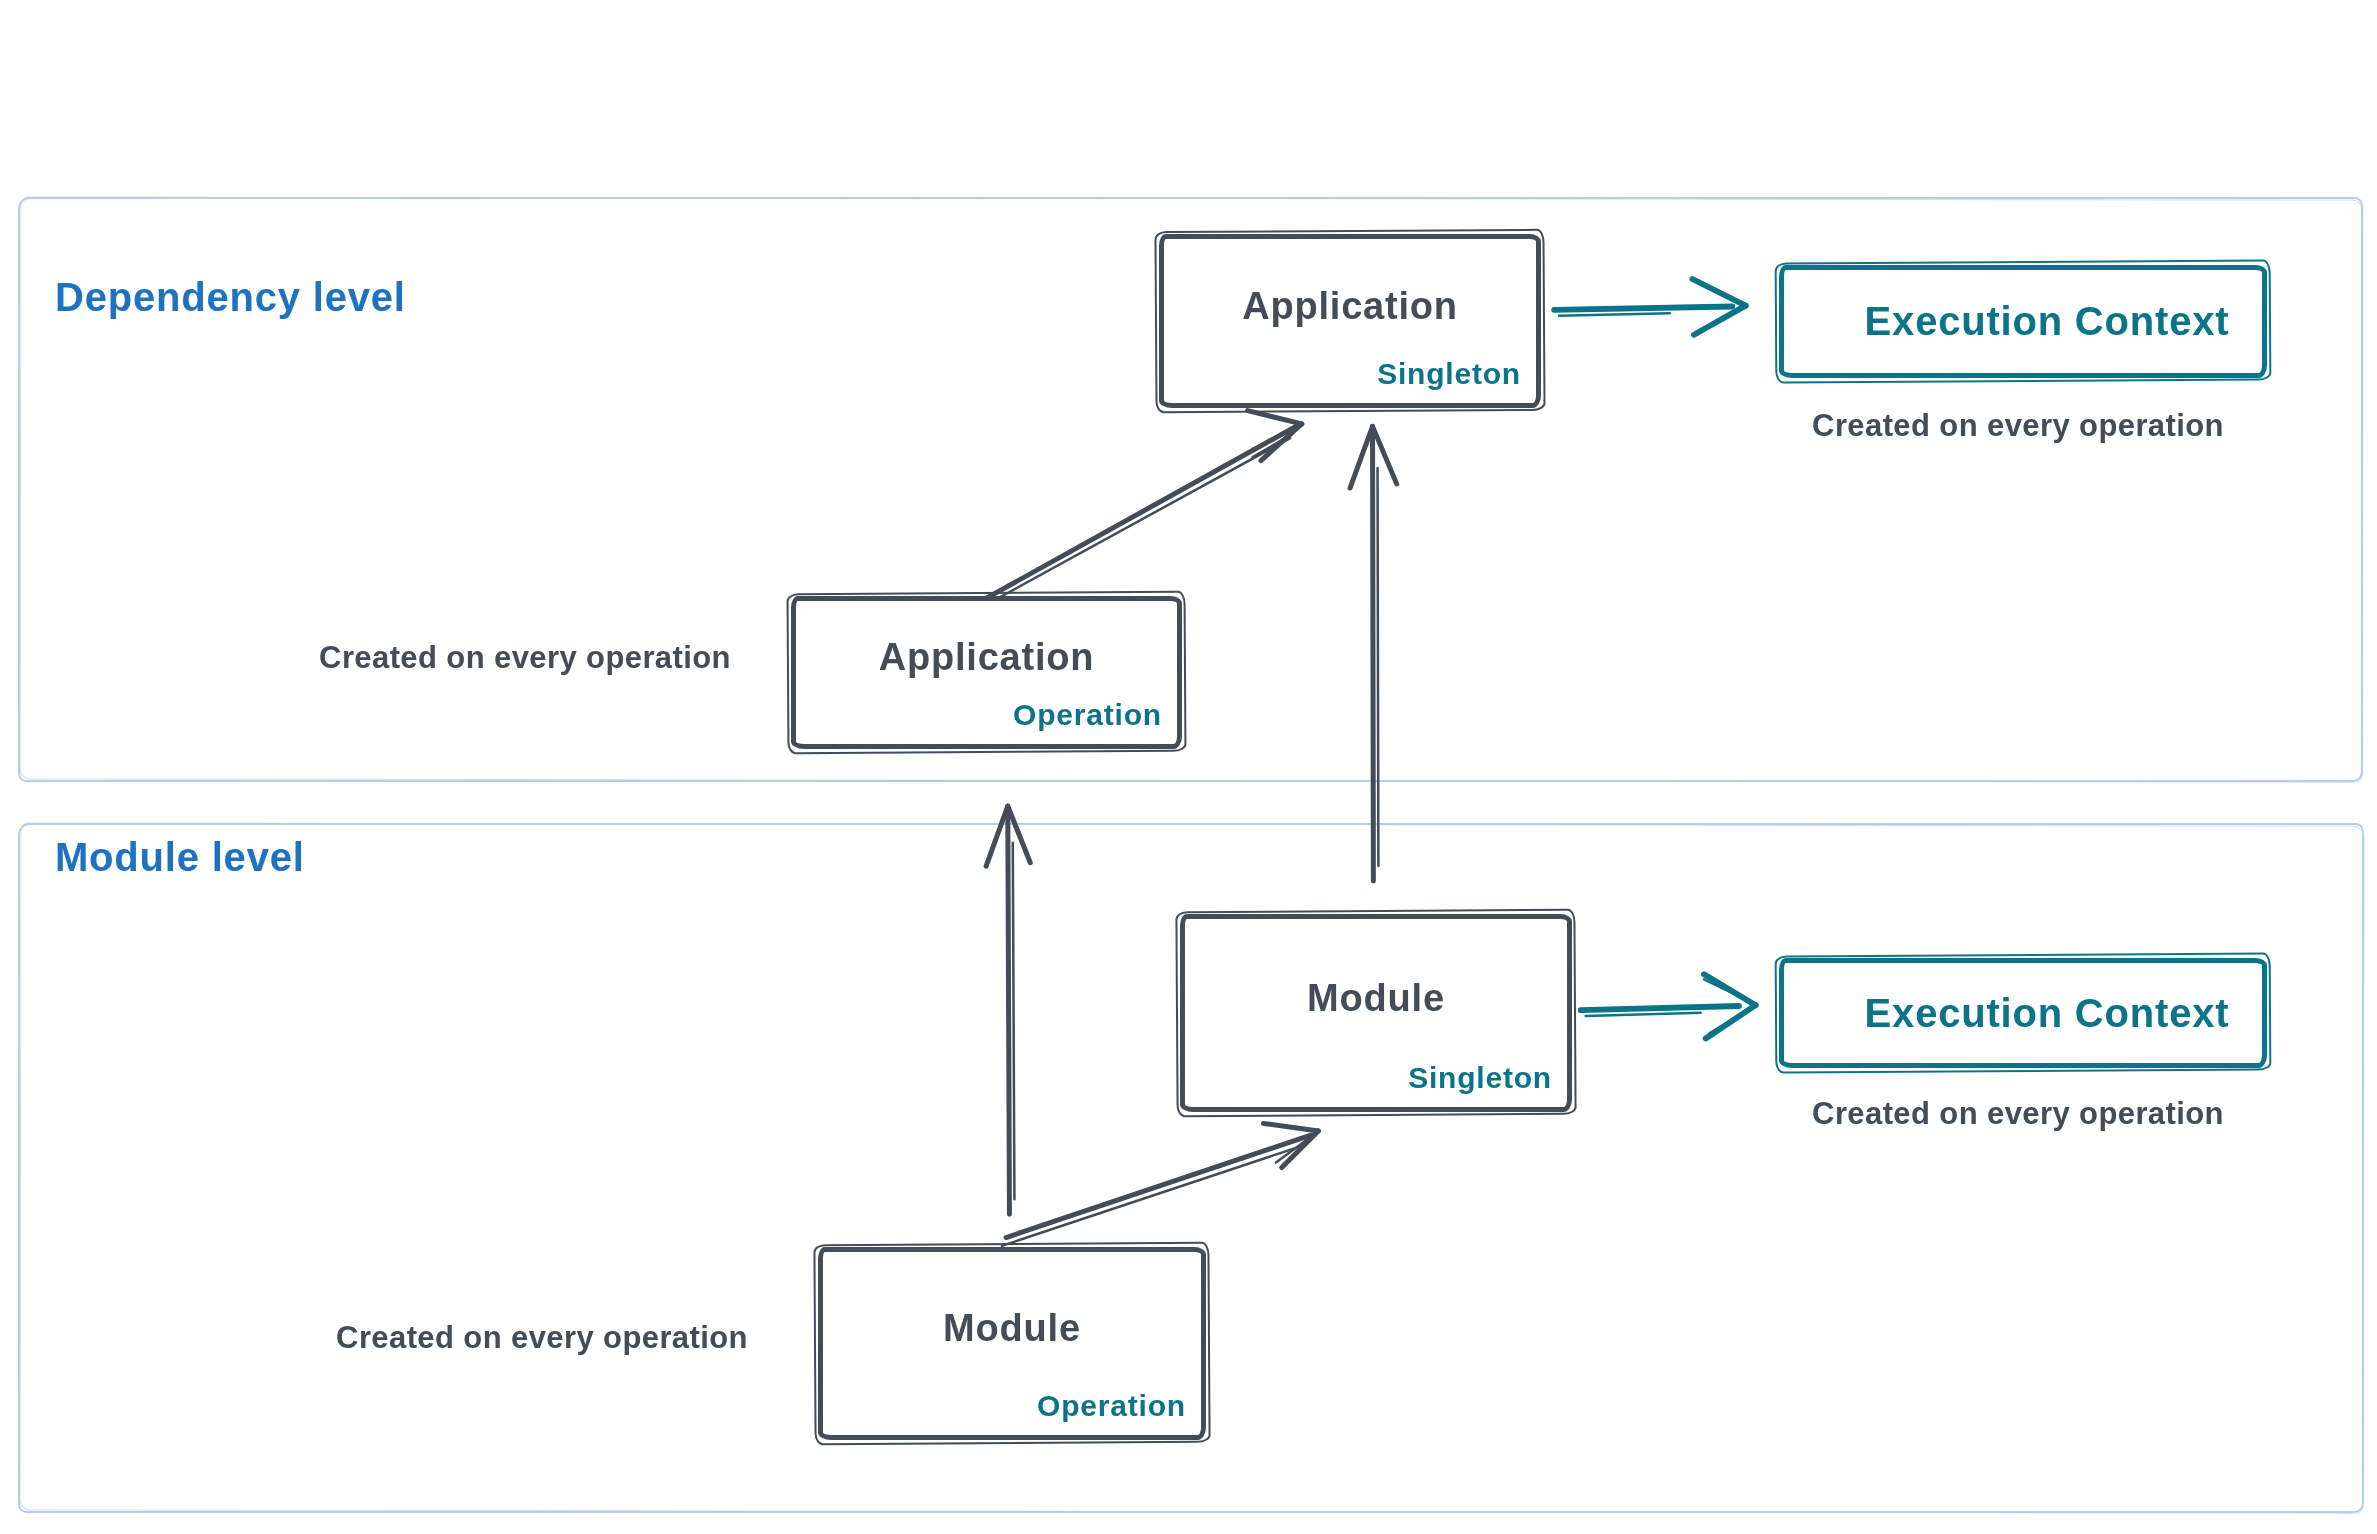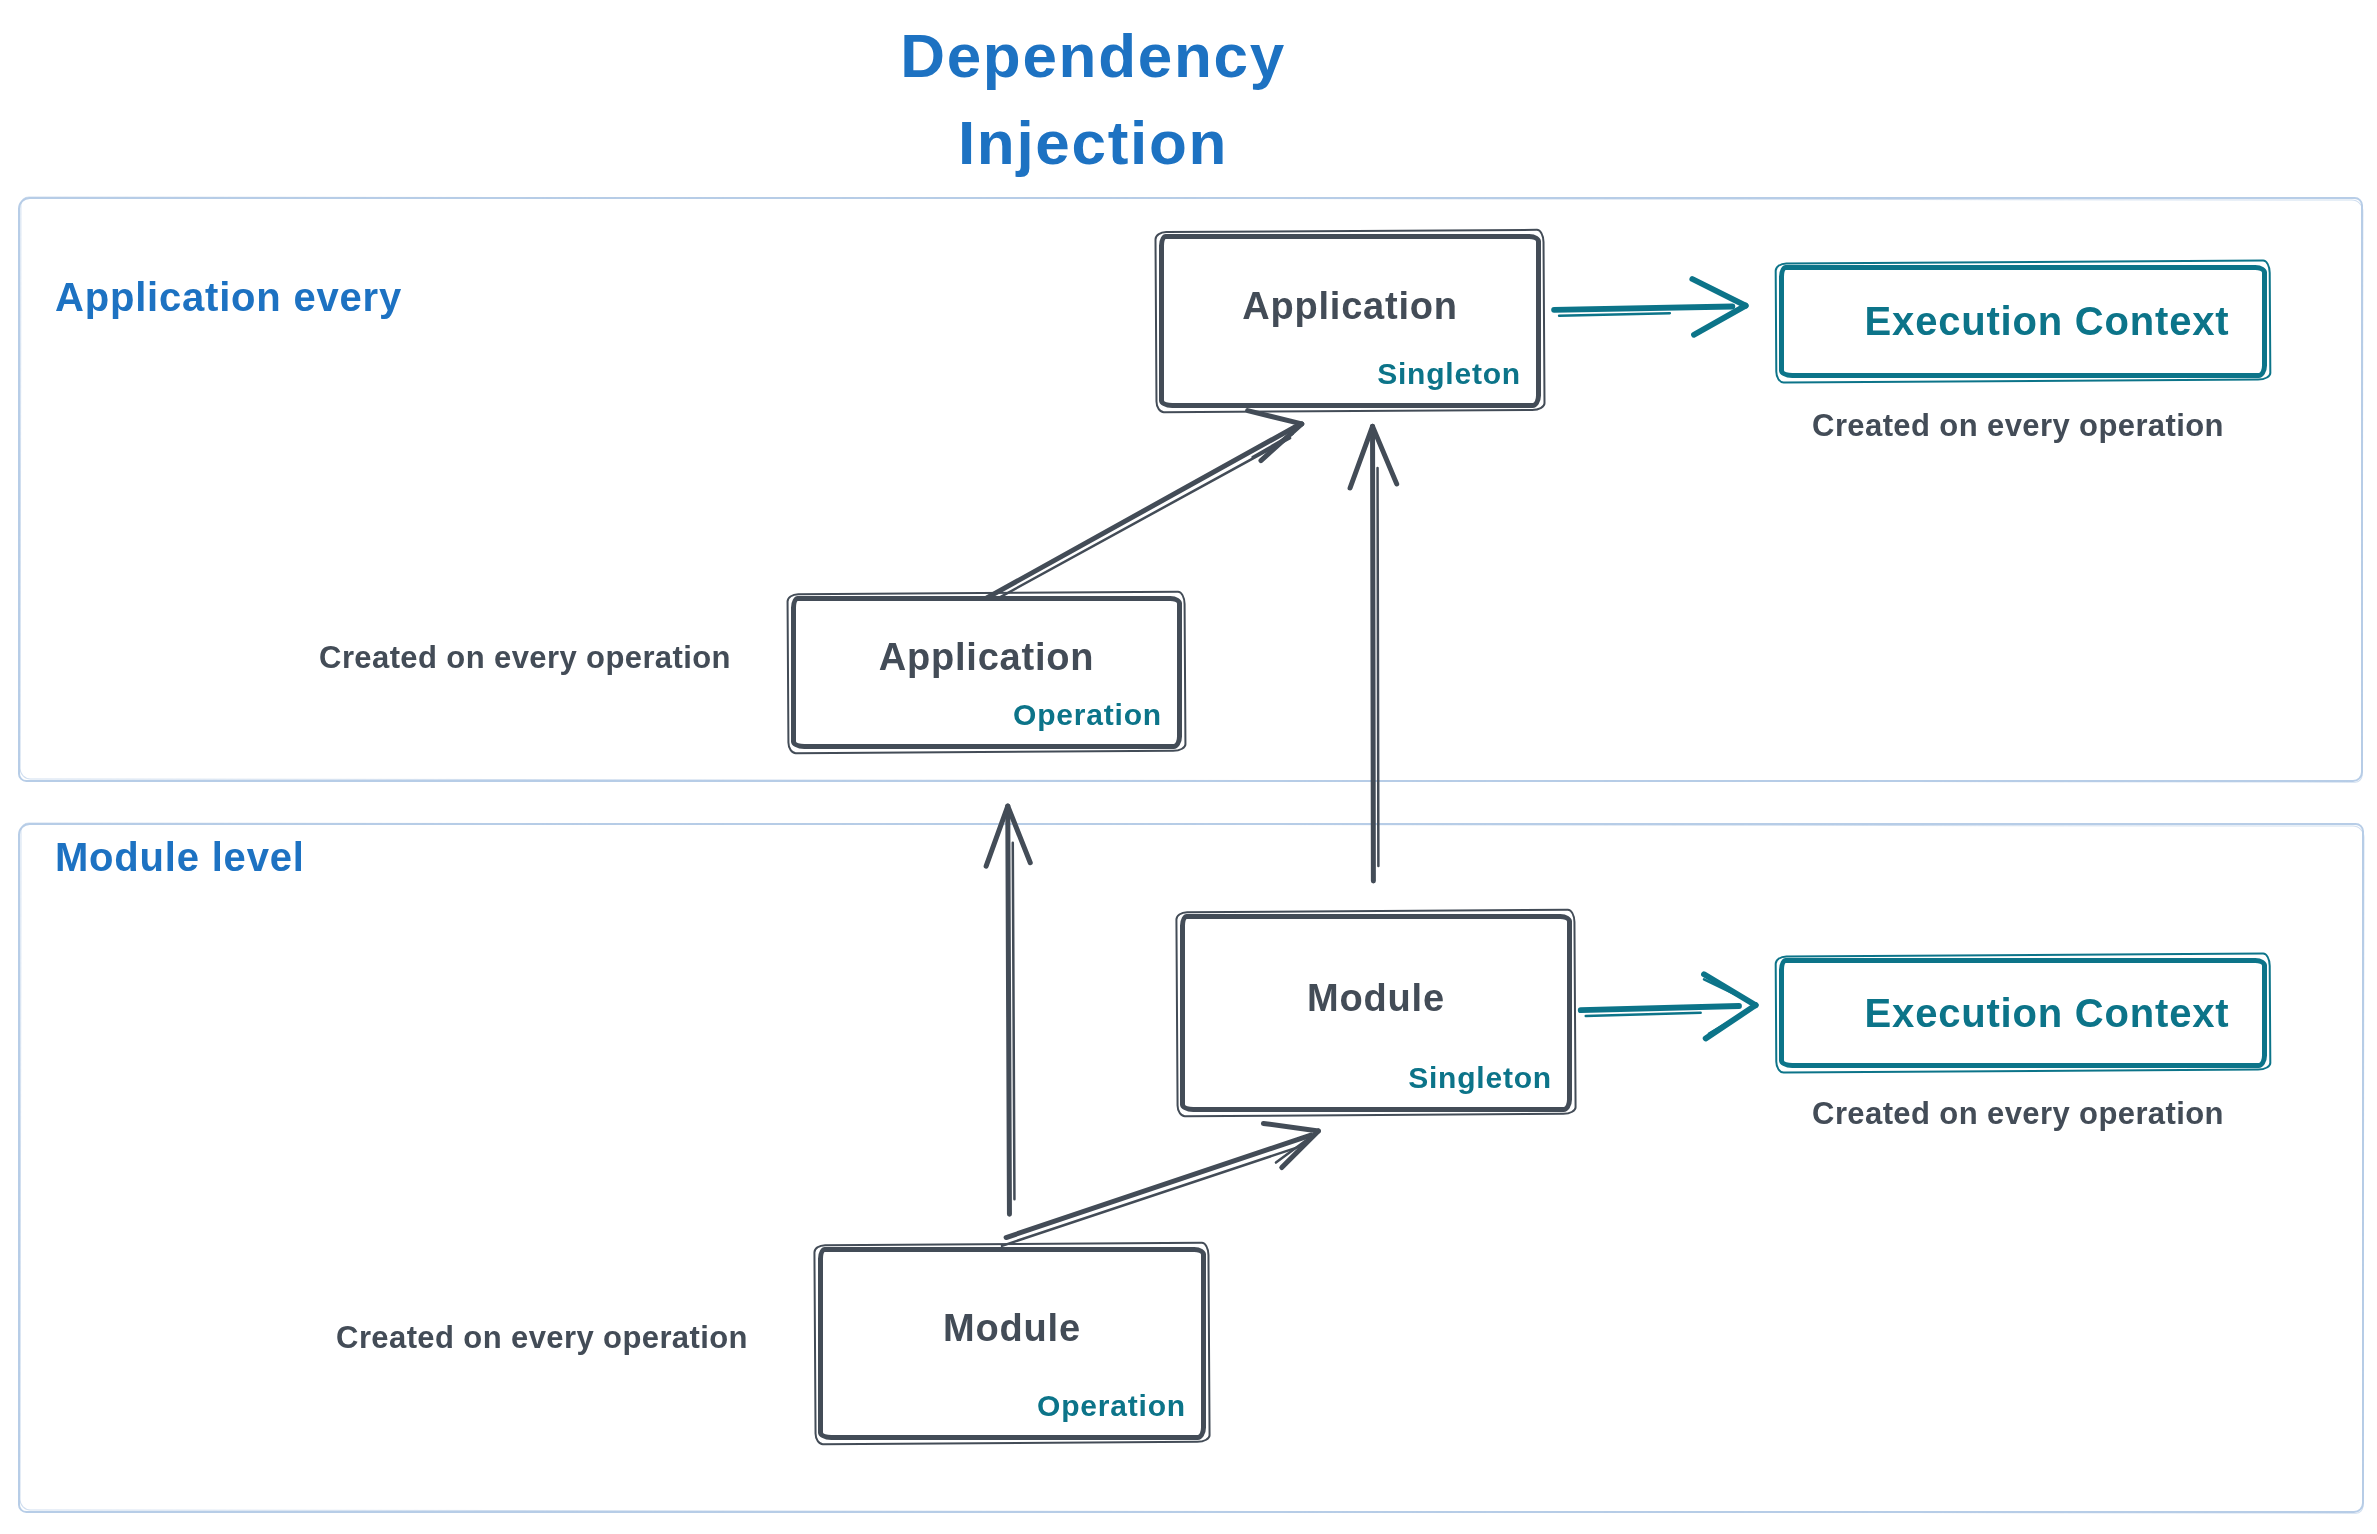--- a/index.html
+++ b/index.html
@@ -58,26 +58,25 @@
     position:absolute;color:var(--dark);font-size:31px;font-weight:600;
     letter-spacing:0.4px;text-align:center;white-space:nowrap;
   }
   .arrows{position:absolute;left:0;top:0;pointer-events:none;}
 </style>
 </head>
 <body>
 
 <div class="canvas">
 
-  <div class="page-title">Dependency Injection</div>
 
   <div class="frame" style="left:18.3px;top:197px;width:2341px;height:581px;"></div>
   <div class="frame" style="left:18.3px;top:823px;width:2342px;height:686px;"></div>
 
-  <div class="sec-label" style="left:55px;top:275px;">Application every</div>
+  <div class="sec-label" style="left:55px;top:275px;">Dependency level</div>
   <div class="sec-label" style="left:55px;top:835px;">Module level</div>
 
   <svg class="arrows" width="2377" height="1534" viewBox="0 0 2854 1842">
 
     <g stroke="#434c57" fill="none" stroke-linecap="round">
       <path stroke-width="6" d="M1174,724 L1556,512"></path>
       <path stroke-width="3" d="M1168,735 L1549,526"></path>
       <path stroke-width="6" d="M1563,509 L1498,493"></path>
       <path stroke-width="6" d="M1563,509 L1514,553"></path>
       <path stroke-width="3" d="M1552,521 L1504,549"></path>

